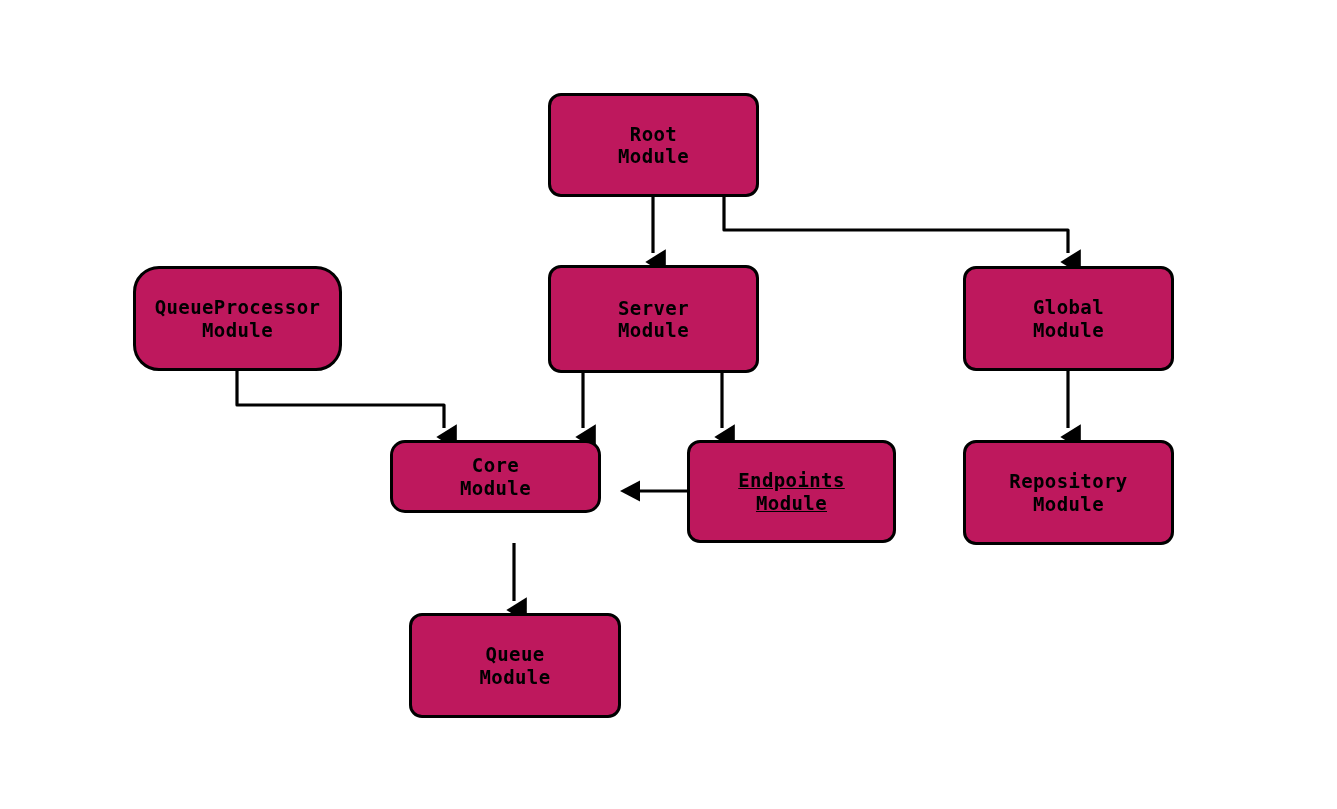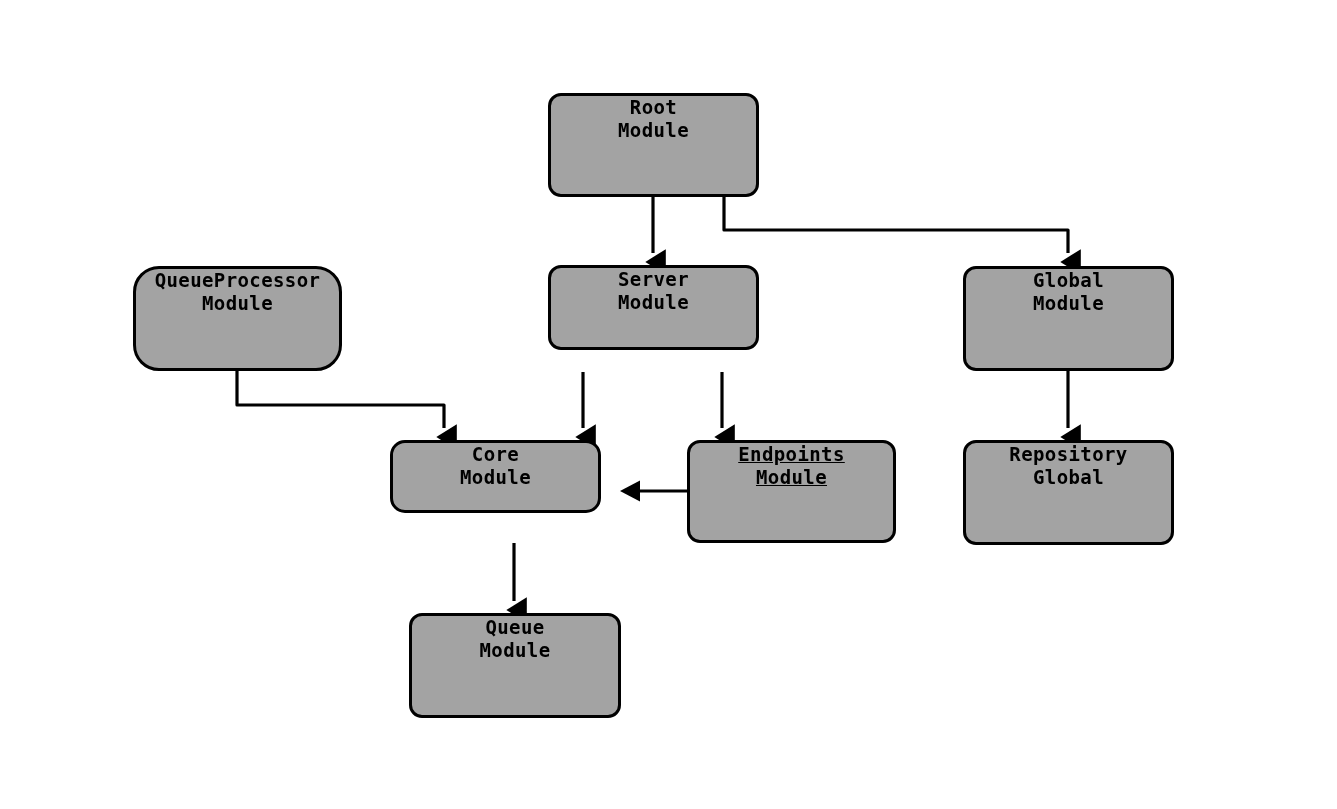--- a/index.html
+++ b/index.html
@@ -21,25 +21,25 @@
   #edge-layer {
     position: absolute;
     left: 0;
     top: 0;
     width: 1337px;
     height: 809px;
   }
   .node {
     position: absolute;
     box-sizing: border-box;
-    background: #a3a3a3;
+    background: #be185d;
     border: 3.2px solid #000000;
     border-radius: 13px;
     display: flex;
-    align-items: flex-start;
+    align-items: center;
     justify-content: center;
     z-index: 2;
   }
   .node-label {
     font-family: "DejaVu Sans Mono", "Liberation Mono", monospace;
     font-weight: bold;
     font-size: 19px;
     line-height: 22.5px;
     color: #000000;
     text-align: center;
@@ -73,39 +73,39 @@
 
   <div id="node-group">
       <div class="node" style="left: 548px; top: 93px; width: 211px; height: 104px; border-color: rgb(0, 0, 0);">
         <div class="node-label" style="color: rgb(0, 0, 0);">Root
 Module</div>
       </div>
       <div class="node" style="left: 133px; top: 266px; width: 209px; height: 105px; border-color: rgb(0, 0, 0); border-radius: 26px;">
         <div class="node-label" style="color: rgb(0, 0, 0);">QueueProcessor
 Module</div>
       </div>
-      <div class="node" style="left: 548px; top: 265px; width: 211px; height: 85px; border-color: rgb(0, 0, 0);">
+      <div class="node" style="left: 548px; top: 265px; width: 211px; height: 108px; border-color: rgb(0, 0, 0);">
         <div class="node-label" style="color: rgb(0, 0, 0);">Server
 Module</div>
       </div>
       <div class="node" style="left: 963px; top: 266px; width: 211px; height: 105px; border-color: rgb(0, 0, 0);">
         <div class="node-label" style="color: rgb(0, 0, 0);">Global
 Module</div>
       </div>
       <div class="node" style="left: 390px; top: 440px; width: 211px; height: 73px; border-color: rgb(0, 0, 0); border-radius: 15px;">
         <div class="node-label" style="color: rgb(0, 0, 0);">Core
 Module</div>
       </div>
       <div class="node" style="left: 687px; top: 440px; width: 209px; height: 103px; border-color: rgb(0, 0, 0);">
         <div class="node-label" style="color: rgb(0, 0, 0); text-decoration: underline;">Endpoints
 Module</div>
       </div>
       <div class="node" style="left: 963px; top: 440px; width: 211px; height: 105px; border-color: rgb(0, 0, 0);">
         <div class="node-label" style="color: rgb(0, 0, 0);">Repository
-Global</div>
+Module</div>
       </div>
       <div class="node" style="left: 409px; top: 613px; width: 212px; height: 105px; border-color: rgb(0, 0, 0);">
         <div class="node-label" style="color: rgb(0, 0, 0);">Queue
 Module</div>
       </div>
     </div>
 
 </div>
 
 </body></html>

